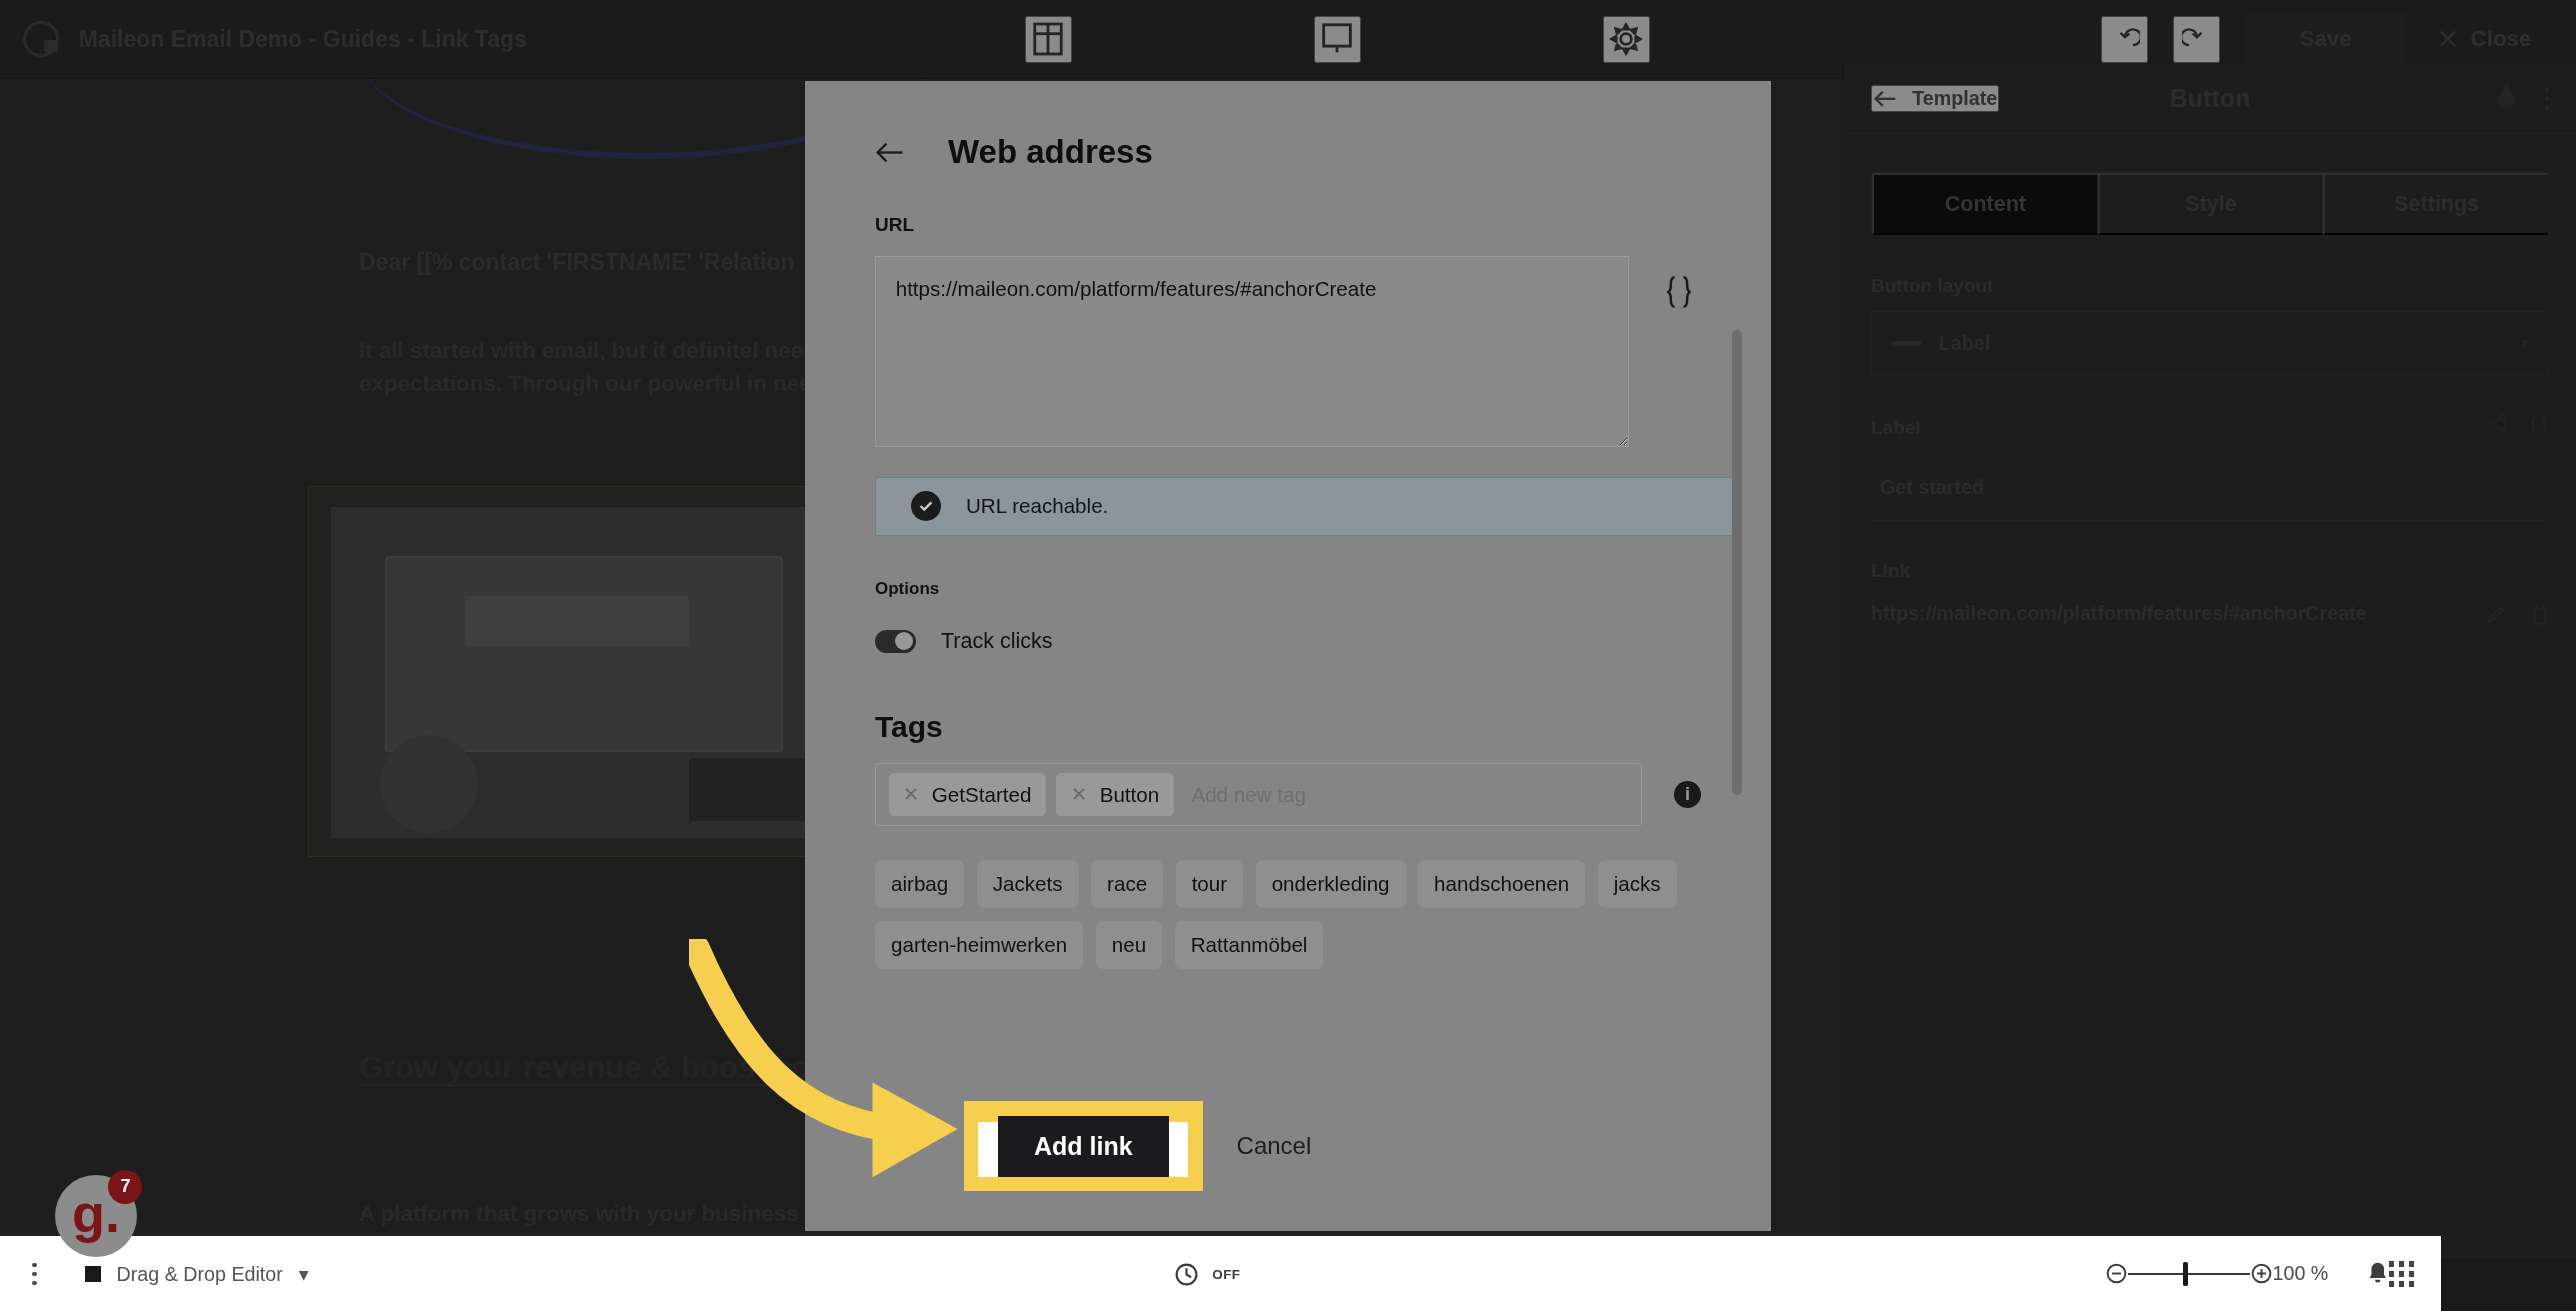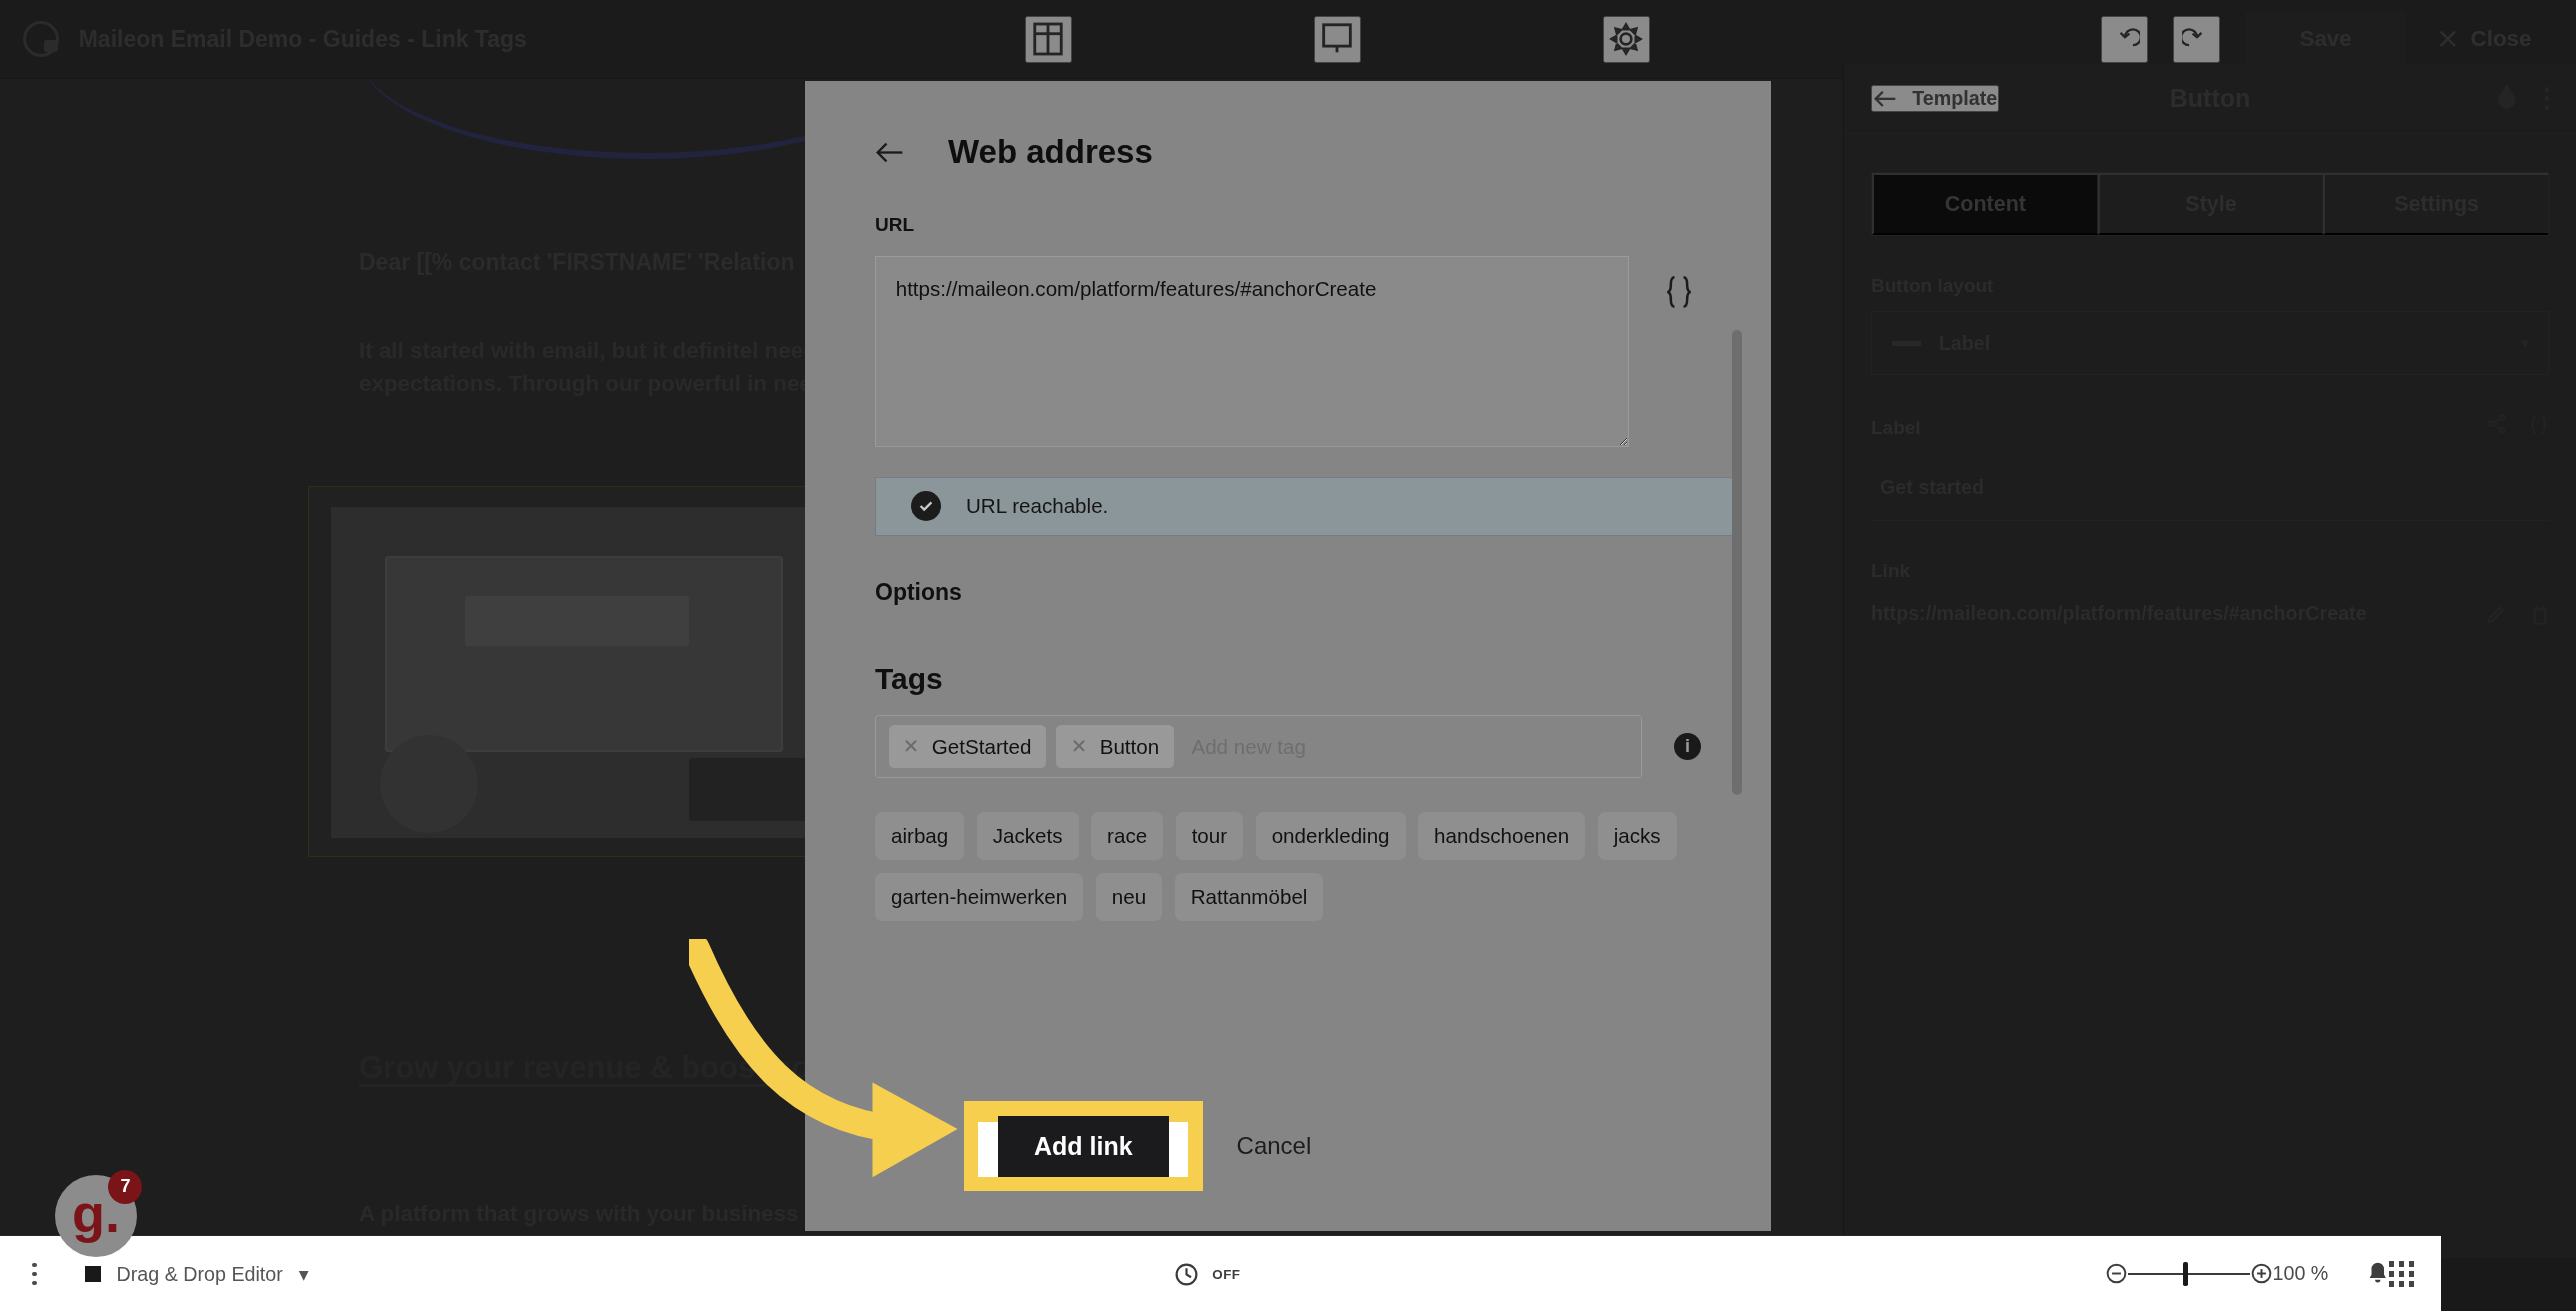--- a/index.html
+++ b/index.html
@@ -207,21 +207,21 @@
     margin-top: 30px; height: 59px; width: 861px;
     background: #8a9699; border: 0.9px solid #6f7f84;
     display: flex; align-items: center; gap: 25px; padding: 0 35px;
   }
   .status-ico {
     width: 30px; height: 30px; border-radius: 50%; background: #1c1c1c;
     display: flex; align-items: center; justify-content: center; flex: 0 0 auto;
   }
   .status-txt { font-size: 20.6px; color: #151515; }
 
-  .opt-title { font-size: 23px; font-weight: 700; color: #101010; margin-top: 43px; }
+  .opt-title { font-size: 17px; font-weight: 700; color: #101010; margin-top: 43px; }
   .toggle-row { display: flex; align-items: center; gap: 25px; margin-top: 30px; }
   .toggle {
     width: 41px; height: 23px; border-radius: 11.6px; background: #2a2a2a;
     position: relative; flex: 0 0 auto;
   }
   .toggle::after {
     content: ""; position: absolute; right: 2.7px; top: 2.7px;
     width: 18px; height: 18px; border-radius: 50%; background: #9a9a9a;
   }
   .toggle-lbl { font-size: 21.5px; color: #111; }
@@ -507,20 +507,24 @@
         <div class="status-bar">
           <span class="status-ico">
             <svg width="18" height="18" viewBox="0 0 20 20" fill="none" stroke="#c9c9c9" stroke-width="2.6">
               <polyline points="4,10 8,14 16,6"></polyline>
             </svg>
           </span>
           <span class="status-txt">URL reachable.</span>
         </div>
 
         <div class="opt-title">Options</div>
+        <div class="toggle-row">
+          <span class="toggle"></span>
+          <span class="toggle-lbl">Track clicks</span>
+        </div>
 
         <div class="tags-title">Tags</div>
         <div class="tags-row">
           <div class="tags-input">
             <span class="chip">
               <button class="chip-x">✕</button>
               <span>GetStarted</span>
             </span>
             <span class="chip">
               <button class="chip-x">✕</button>

